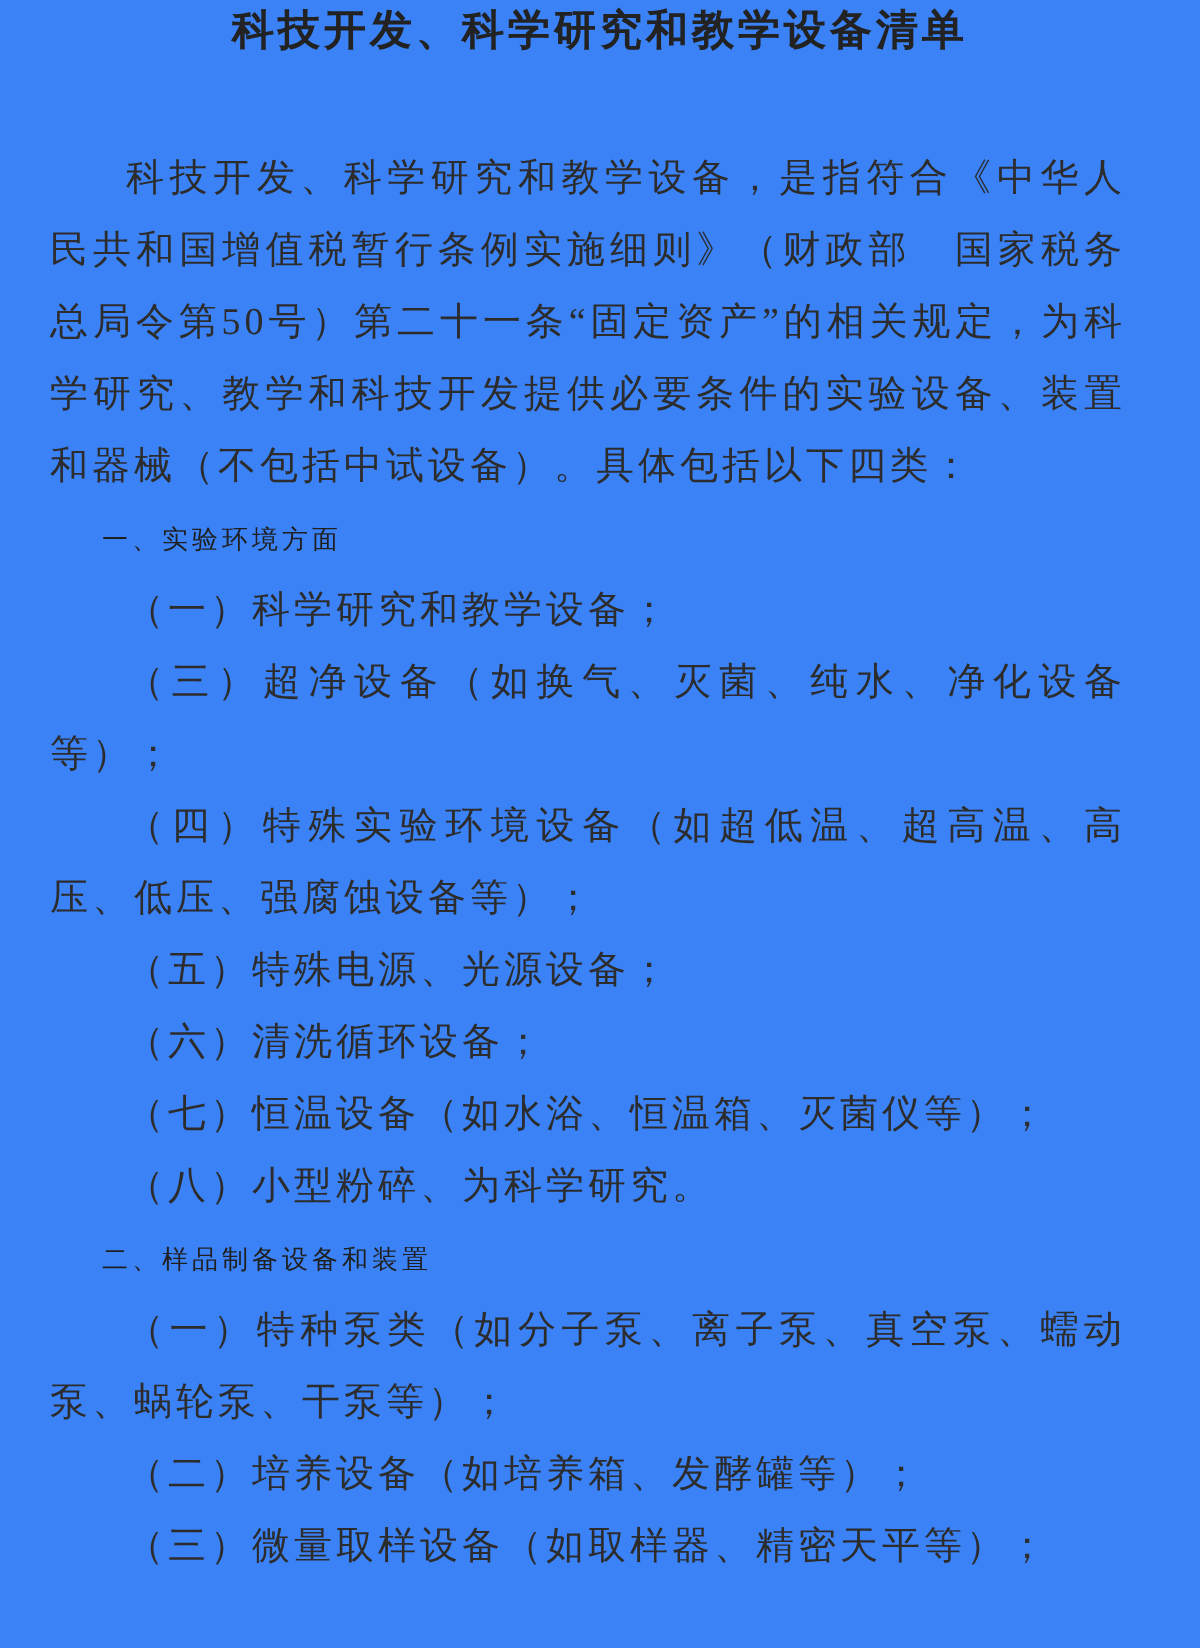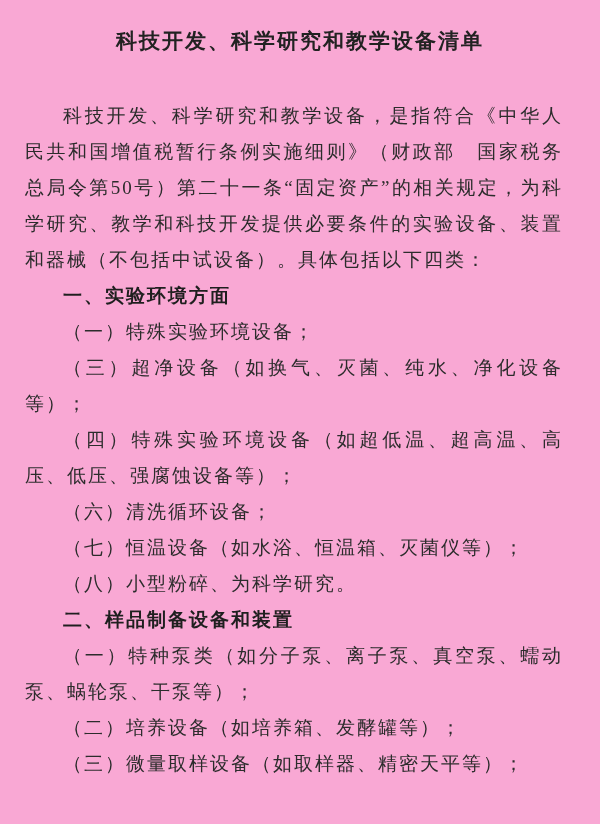--- a/index.html
+++ b/index.html
@@ -1,24 +1,23 @@
 <!DOCTYPE html>
 <html><head>
 <meta charset="utf-8">
 <style>
   html, body { margin: 0; padding: 0; background: #ffffff; }
   .page {
     position: relative;
     width: 600px;
     height: 824px;
     box-sizing: border-box;
-    background: #f9a8d4;
+    background: #3b82f6;
     color: #2c2c2c;
     font-family: "Liberation Serif", "DejaVu Serif", serif;
-    padding-top: 26px;
     overflow: hidden;
   }
   .title {
     margin: 0;
     font-size: 21px;
     line-height: 30px;
     font-weight: bold;
     text-align: center;
     letter-spacing: 2px;
     color: #222222;
@@ -31,42 +30,43 @@
     letter-spacing: 2px;
     text-align: justify;
   }
   .para {
     margin: 0;
     text-indent: 2em;
     word-break: break-all;
   }
   .heading {
     margin: 0;
-    font-size: 19px;
+    font-size: 13px;
     line-height: 36px;
     text-indent: 2em;
     letter-spacing: 2px;
-    font-weight: 700;
+    font-weight: 400;
     font-family: "Liberation Sans", "DejaVu Sans", sans-serif;
     color: #1f1f1f;
   }
 </style>
 </head>
 <body>
 
 <div class="page">
   <h1 class="title">科技开发、科学研究和教学设备清单</h1>
 
   <div class="content">
     <p class="para">科技开发、科学研究和教学设备，是指符合《中华人民共和国增值税暂行条例实施细则》（财政部　国家税务总局令第50号）第二十一条“固定资产”的相关规定，为科学研究、教学和科技开发提供必要条件的实验设备、装置和器械（不包括中试设备）。具体包括以下四类：</p>
 
     <h2 class="heading">一、实验环境方面</h2>
-    <p class="para">（一）特殊实验环境设备；</p>
+    <p class="para">（一）科学研究和教学设备；</p>
     <p class="para">（三）超净设备（如换气、灭菌、纯水、净化设备等）；</p>
     <p class="para">（四）特殊实验环境设备（如超低温、超高温、高压、低压、强腐蚀设备等）；</p>
+    <p class="para">（五）特殊电源、光源设备；</p>
     <p class="para">（六）清洗循环设备；</p>
     <p class="para">（七）恒温设备（如水浴、恒温箱、灭菌仪等）；</p>
     <p class="para">（八）小型粉碎、为科学研究。</p>
 
     <h2 class="heading">二、样品制备设备和装置</h2>
     <p class="para">（一）特种泵类（如分子泵、离子泵、真空泵、蠕动泵、蜗轮泵、干泵等）；</p>
     <p class="para">（二）培养设备（如培养箱、发酵罐等）；</p>
     <p class="para">（三）微量取样设备（如取样器、精密天平等）；</p>
   </div>
 </div>

